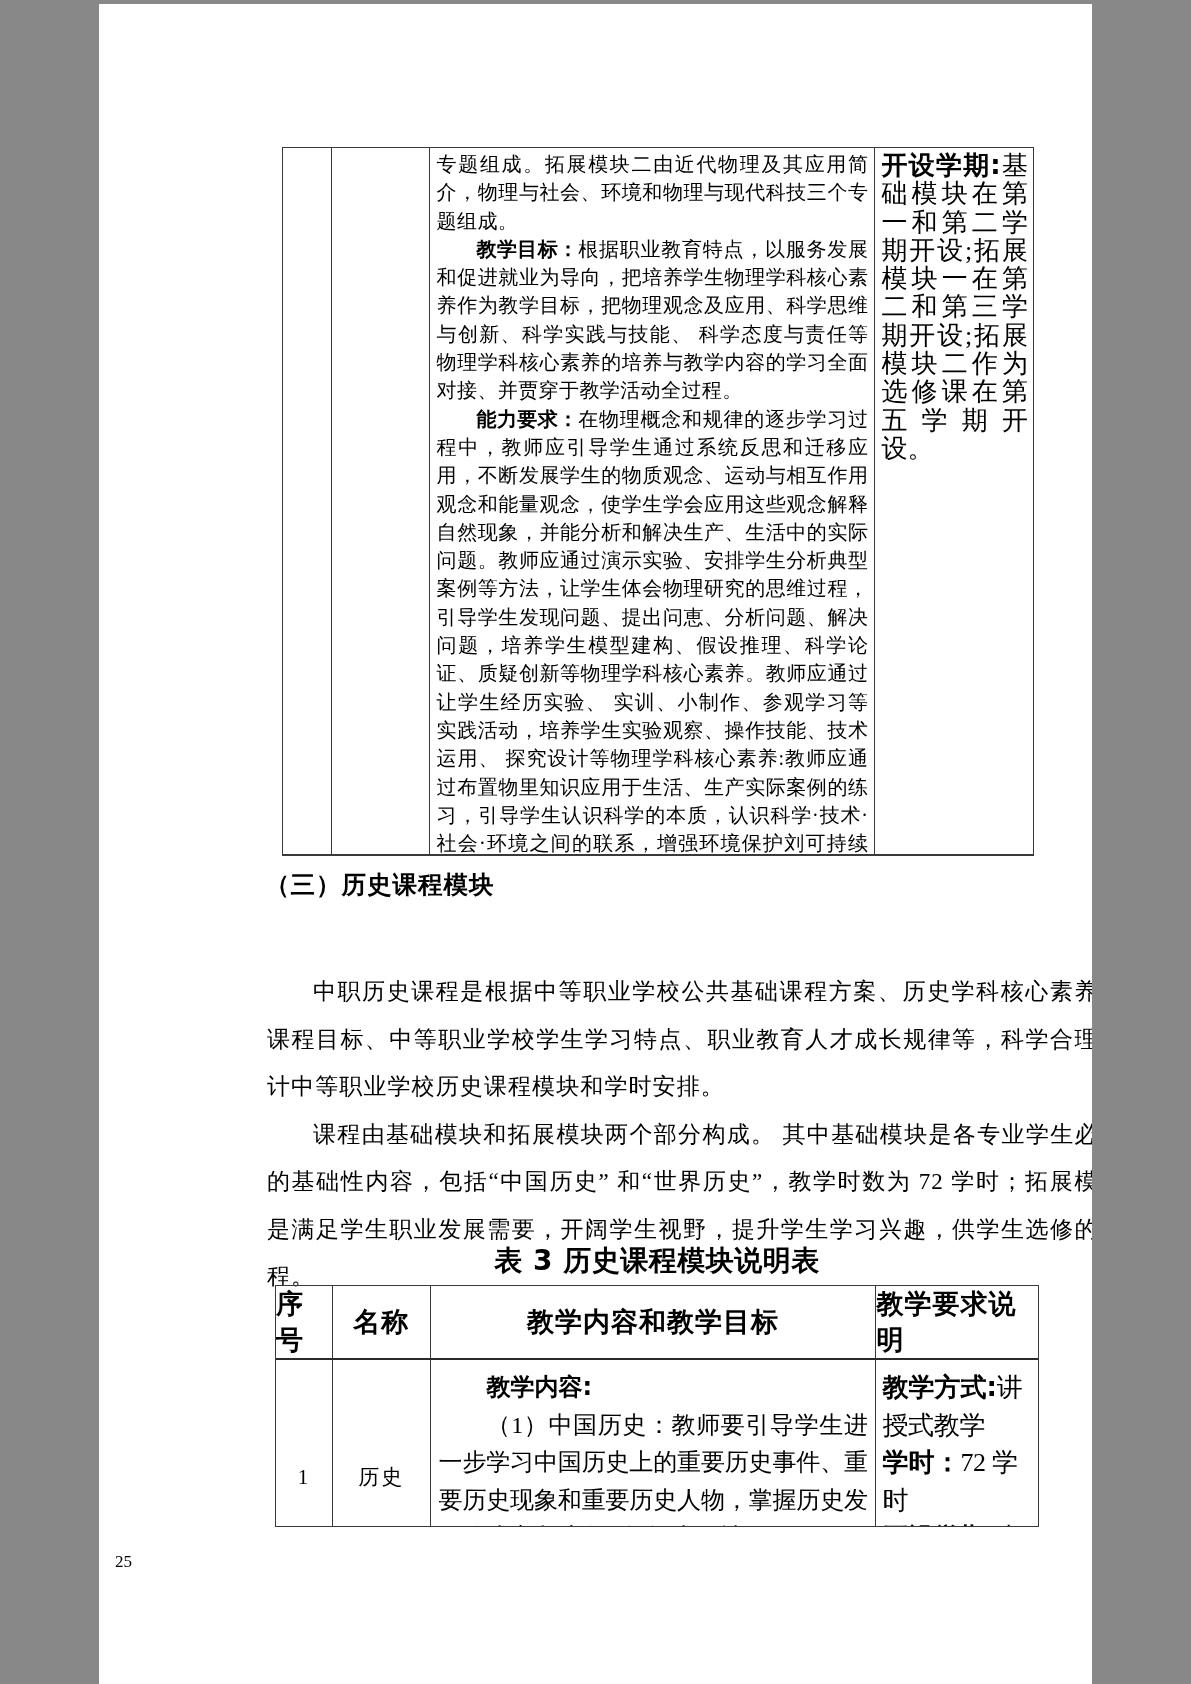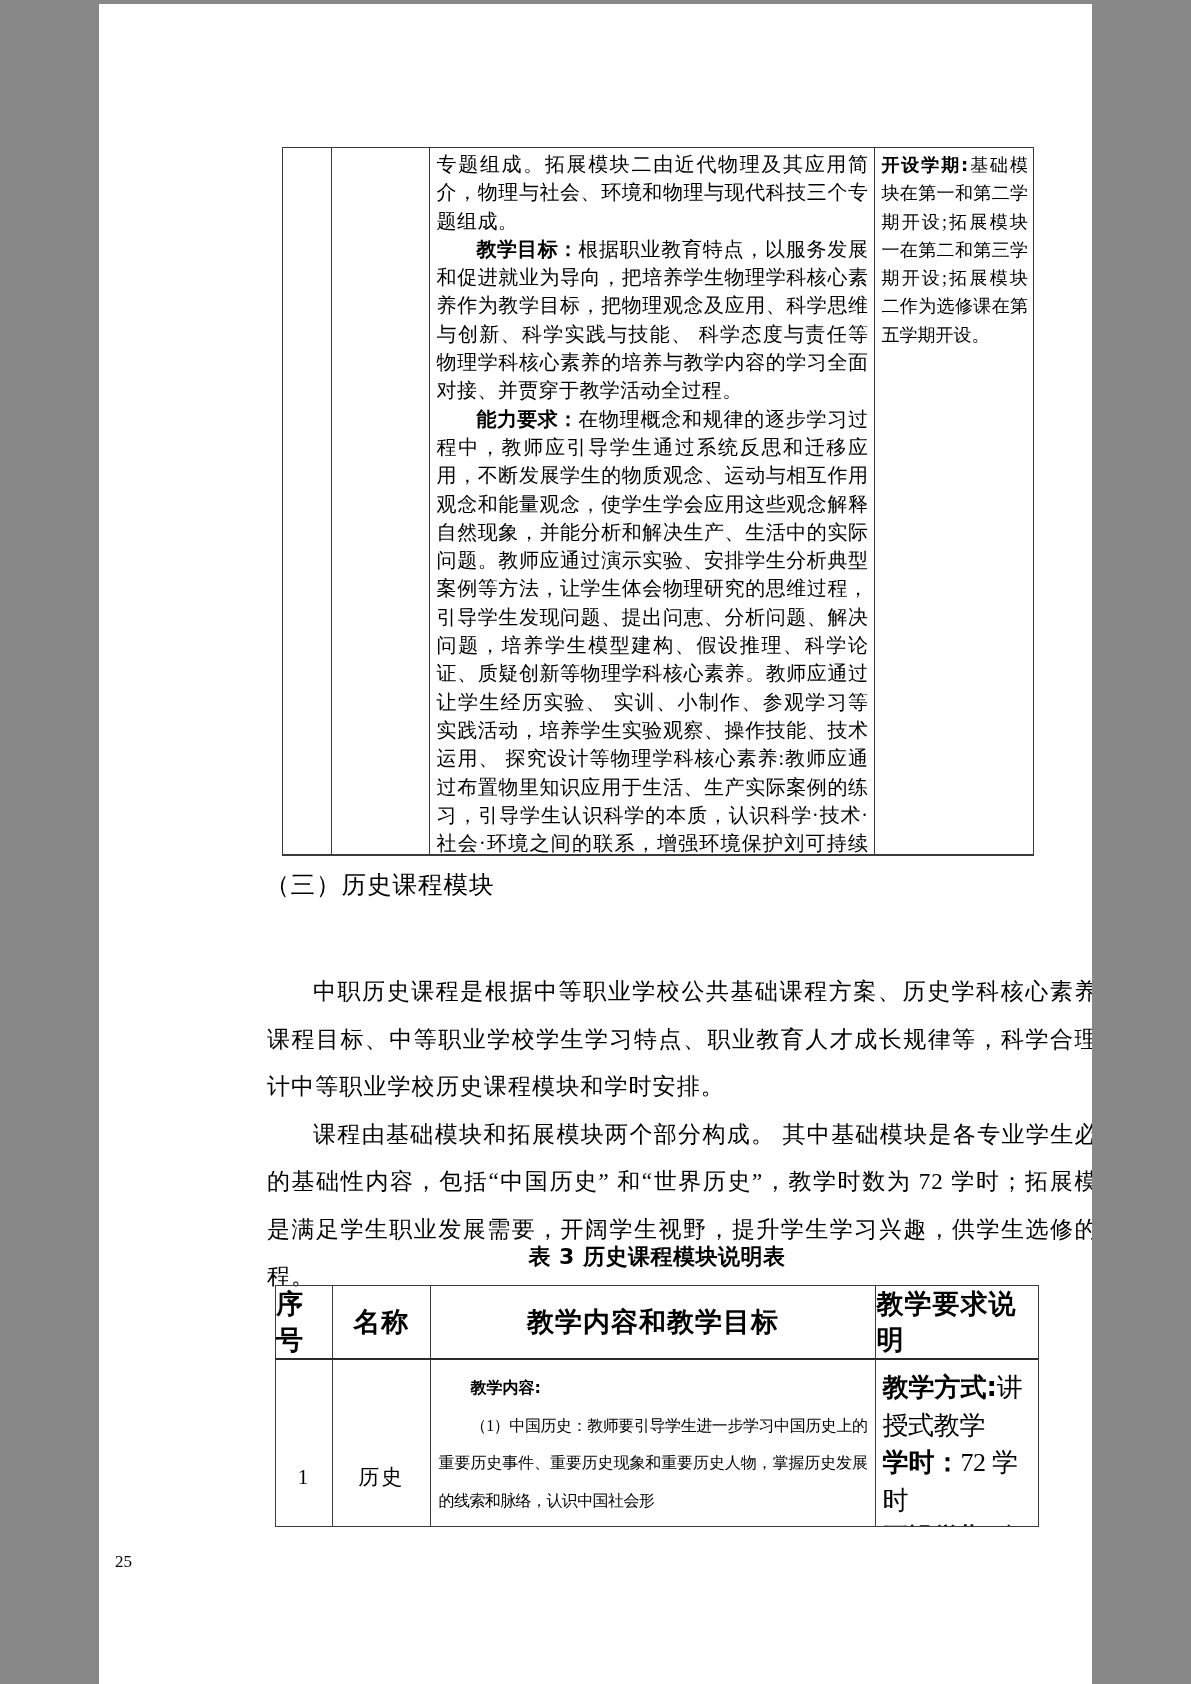--- a/index.html
+++ b/index.html
@@ -15,39 +15,39 @@
     box-sizing:border-box;
   }
   .t1 .cell{box-sizing:border-box;border-right:1px solid #3a3a3a;overflow:hidden;}
   .t1 .c1{width:49px;}
   .t1 .c2{width:98px;}
   .t1 .c3{width:447px;padding:2px 6px 0 7px;}
   .t1 .c4{width:158px;border-right:none;padding:3px 5px 0 6px;}
   .t1 .c3{font-size:20px;line-height:28.3px;text-align:justify;text-justify:inter-ideograph;word-break:break-all;letter-spacing:0.4px;}
   .t1 .c3 p{margin:0;}
   .t1 .c3 p.ind{text-indent:2em;}
-  .t1 .c4{font-size:18px;line-height:28.3px;text-align:justify;text-justify:inter-ideograph;word-break:break-all;}
+  .t1 .c4{font-size:26px;line-height:28.3px;text-align:justify;text-justify:inter-ideograph;word-break:break-all;}
   b.hei{font-family:"DejaVu Sans","Liberation Sans",sans-serif;font-weight:bold;letter-spacing:0;}
   
   .sec-heading{
     position:absolute;left:166px;top:864px;
     font-family:"DejaVu Sans","Liberation Sans",sans-serif;
-    font-weight:normal;font-size:24.5px;letter-spacing:1px;
+    font-weight:bold;font-size:24.5px;letter-spacing:1px;
   }
   .paras{
     position:absolute;left:168px;top:964px;width:856px;
     font-size:23px;line-height:47.5px;text-align:justify;text-justify:inter-ideograph;
     word-break:break-all;letter-spacing:1.1px;
   }
   .paras p{margin:0;text-indent:2em;}
   
   .t3-caption{
     position:absolute;left:176px;top:1238px;width:764px;text-align:center;
     font-family:"DejaVu Sans","Liberation Sans",sans-serif;
-    font-weight:bold;font-size:22px;letter-spacing:0.5px;
+    font-weight:bold;font-size:28px;letter-spacing:0.5px;
   }
   
   .t3{
     position:absolute;left:176px;top:1281px;width:764px;height:242px;
     border:1px solid #3a3a3a;box-sizing:border-box;overflow:hidden;
     display:flex;flex-direction:column;
   }
   .t3 .hrow{display:flex;height:74px;border-bottom:2.5px solid #2b2b2b;box-sizing:border-box;}
   .t3 .brow{display:flex;flex:1;}
   .t3 .cell{box-sizing:border-box;border-right:1px solid #3a3a3a;overflow:hidden;}
@@ -57,21 +57,21 @@
   .t3 .c4{width:162px;border-right:none;}
   .t3 .hrow .cell{
     display:flex;align-items:center;justify-content:center;
     font-family:"DejaVu Sans","Liberation Sans",sans-serif;
     font-weight:bold;font-size:27px;letter-spacing:1px;
   }
   .t3 .brow .c1,.t3 .brow .c2{
     display:flex;align-items:center;justify-content:center;font-size:21px;letter-spacing:2px;
   }
   .t3 .brow .c3{
-    padding:9px 8px 0 8px;font-size:16px;line-height:37.5px;
+    padding:9px 8px 0 8px;font-size:24px;line-height:37.5px;
     text-align:justify;text-justify:inter-ideograph;word-break:break-all;letter-spacing:-0.6px;
   }
   .t3 .brow .c3 p{margin:0;text-indent:2em;}
   .t3 .brow .c4{
     padding:9px 4px 0 6px;font-size:26px;line-height:37.5px;word-break:break-all;letter-spacing:-0.3px;
   }
   .t3 .brow .c4 p{margin:0;}
   
   .page-num{
     position:absolute;left:16px;top:1548px;width:100%;text-align:left;

